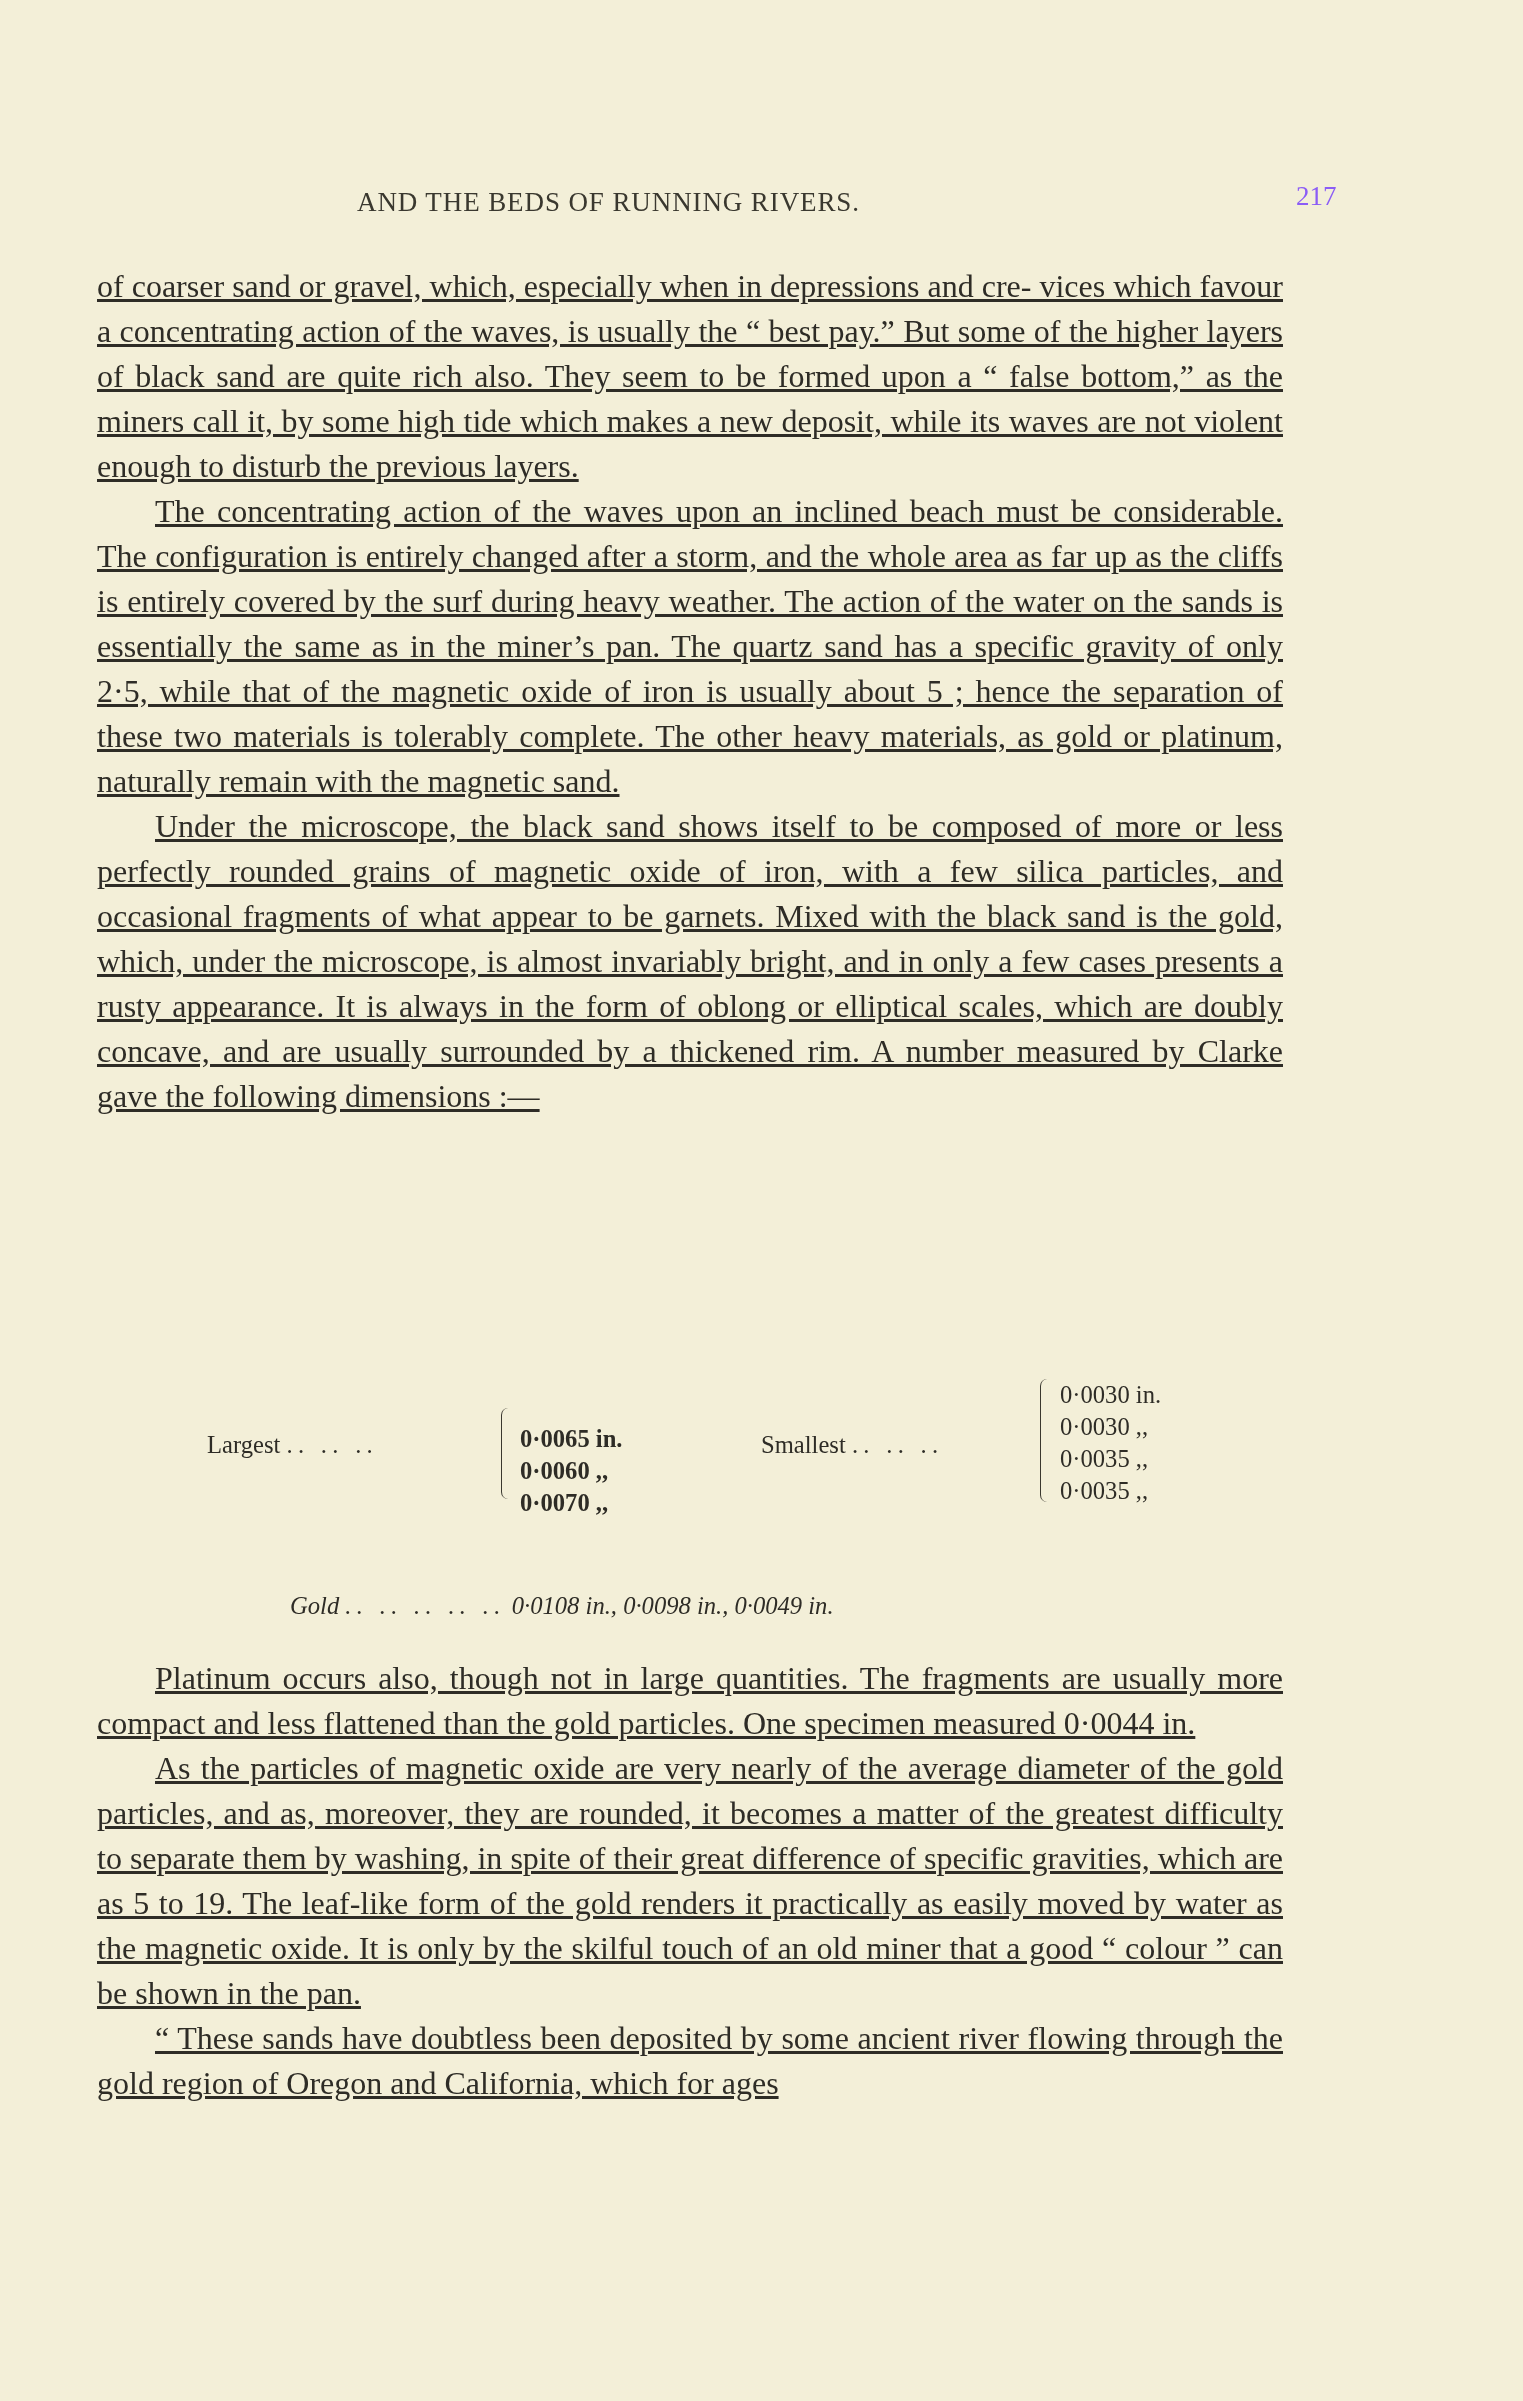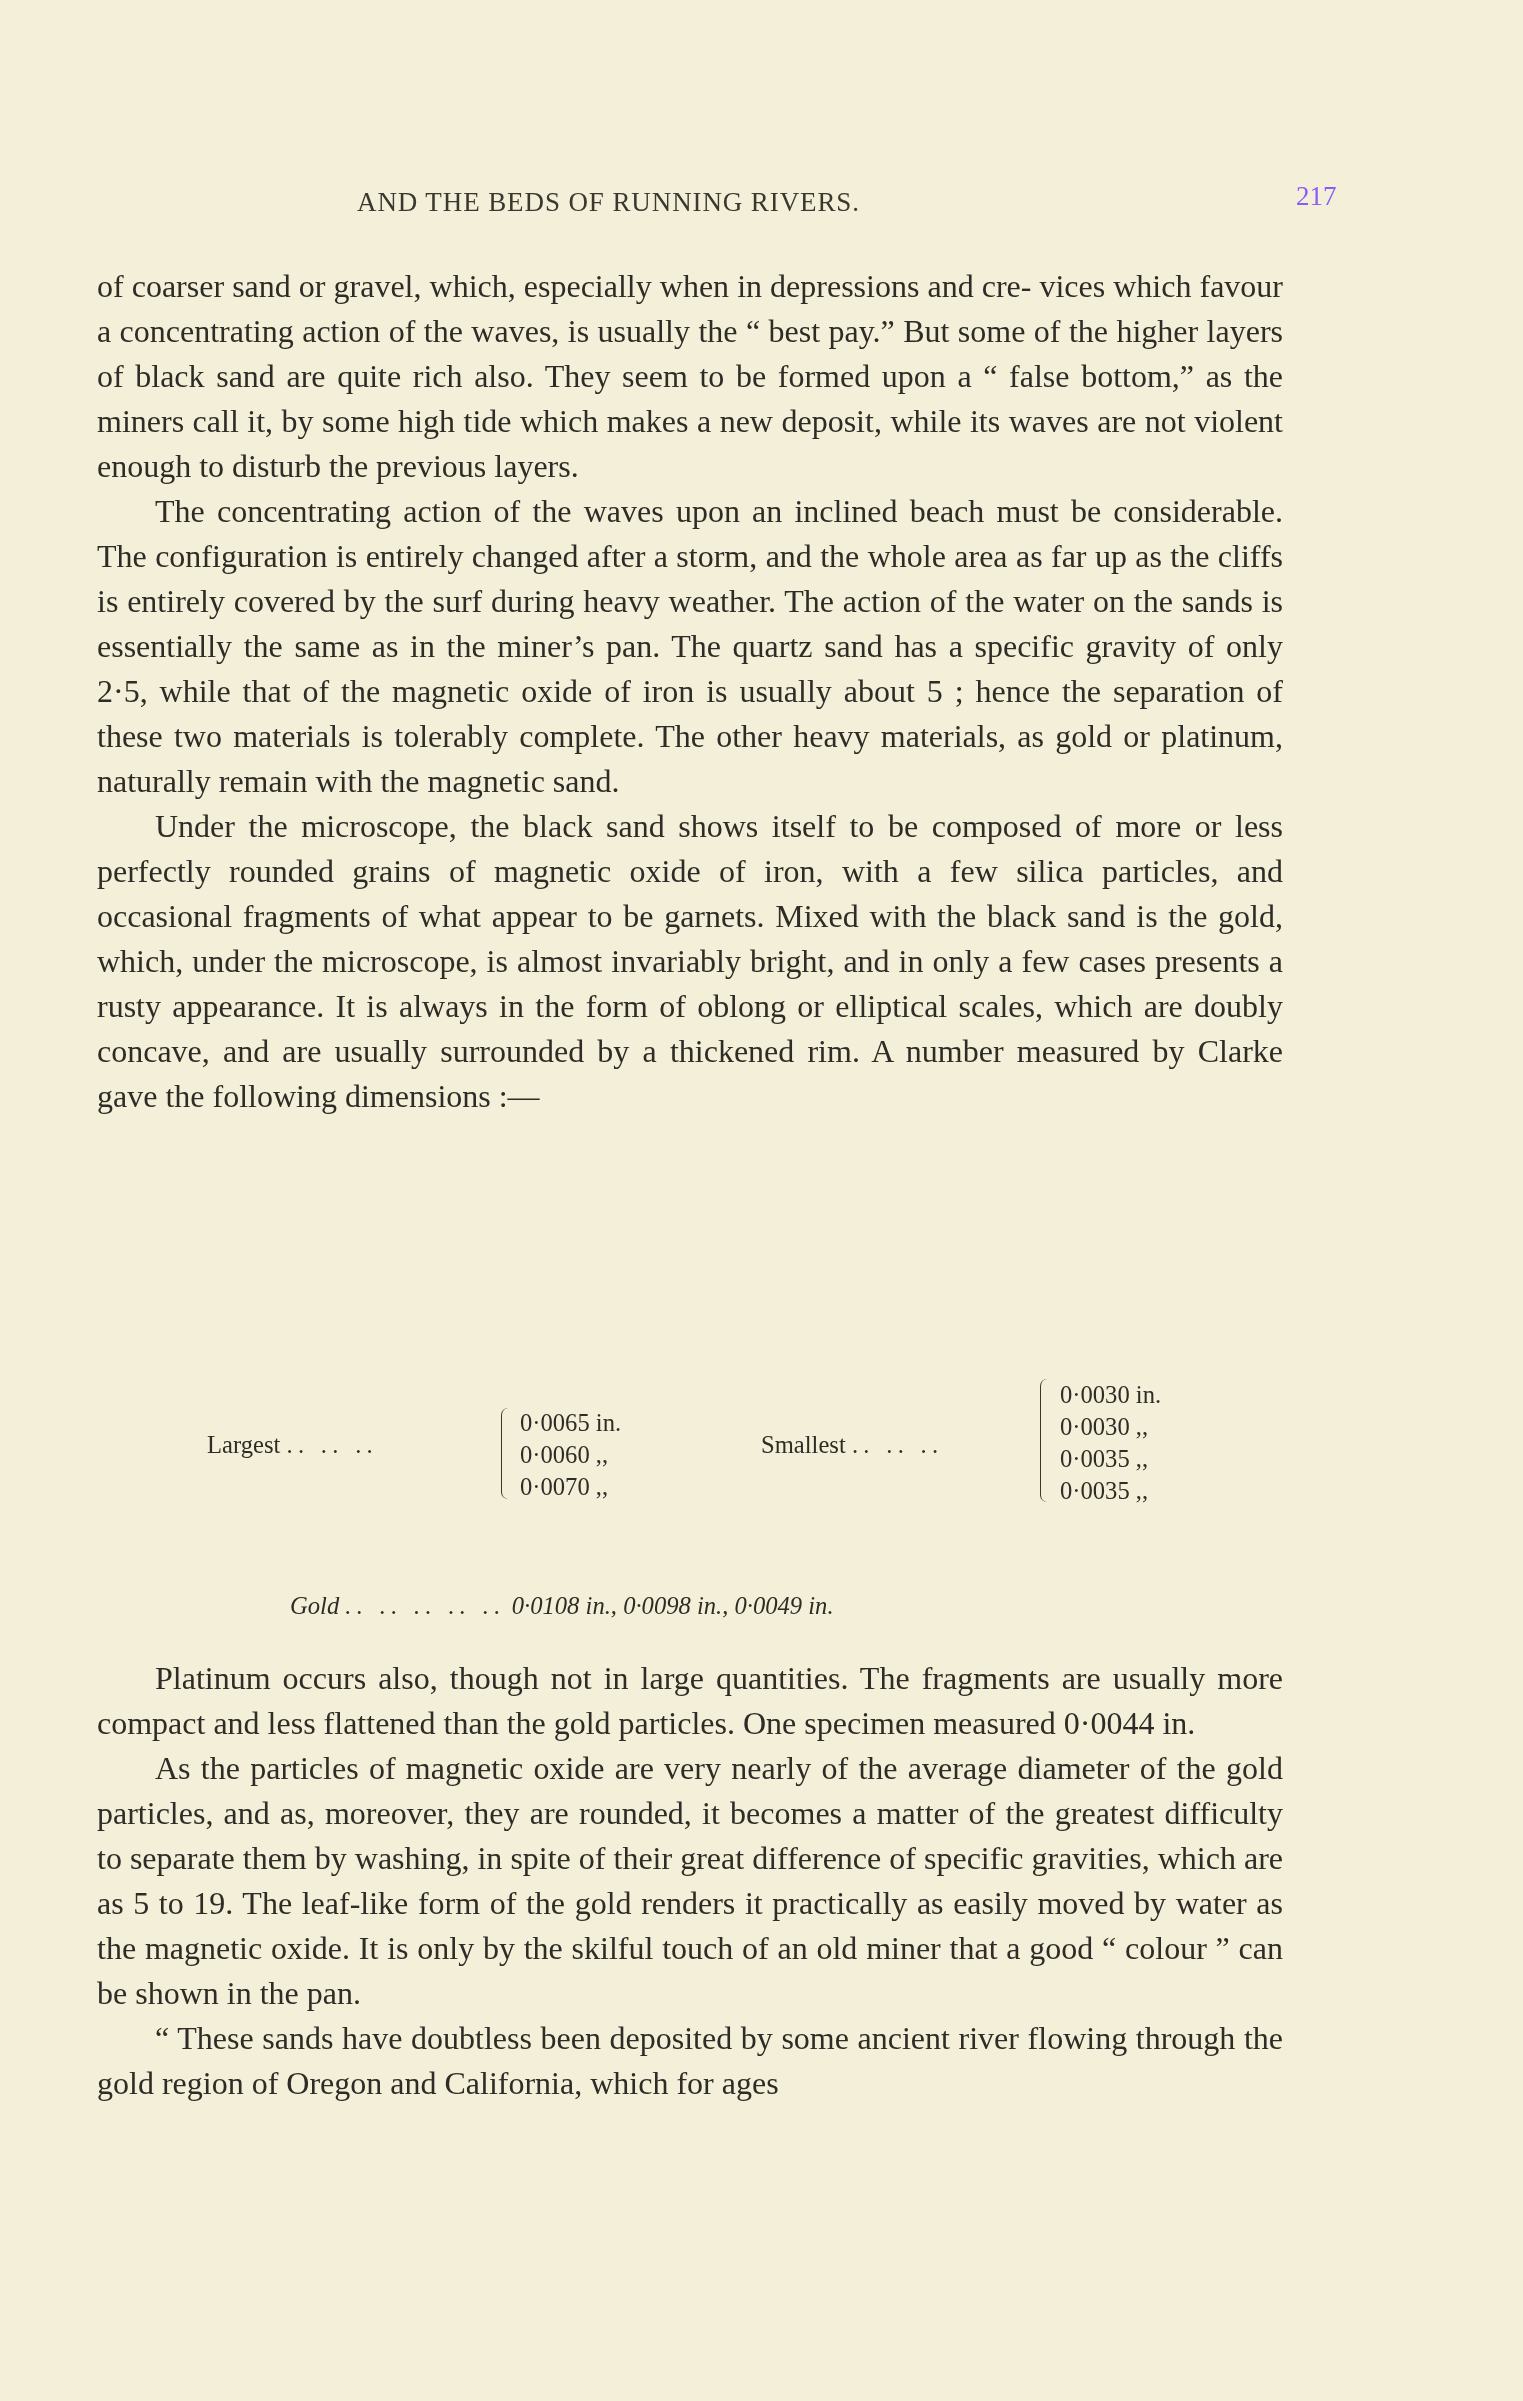--- a/index.html
+++ b/index.html
@@ -18,21 +18,21 @@
     font-size: 27px; letter-spacing: 0.9px; color: #3a382f;
   }
   .page-number {
     position: absolute; left: 1199px; top: 5.3px;
     font-size: 27px; color: #8b5cf6;
   }
   .body-text {
     position: absolute; left: 0; top: 88px; width: 1186px;
     font-size: 32px; line-height: 45px; text-align: justify;
   }
-  .para { margin: 0; text-indent: 0; }
+  .para { margin: 0; text-indent: 0; text-decoration: underline; }
   .para.indent { text-indent: 58px; }
   .measure-block {
     position: absolute; left: 0; top: 1199px; width: 1186px; height: 132px;
     font-size: 24.6px; line-height: 32px;
   }
   .label-largest { position: absolute; left: 110px; top: 54px; }
   .dots { letter-spacing: 5.3px; }
   .brace {
     position: absolute; width: 12.3px; border-left: 1.8px solid #3a382f;
     border-radius: 7px 0 0 7px;
@@ -65,21 +65,21 @@
     <p class="para indent">The concentrating action of the waves upon an inclined beach must be considerable. The configuration is entirely changed after a storm, and the whole area as far up as the cliffs is entirely covered by the surf during heavy weather. The action of the water on the sands is essentially the same as in the miner’s pan. The quartz sand has a specific gravity of only 2·5, while that of the magnetic oxide of iron is usually about 5 ; hence the separation of these two materials is tolerably complete. The other heavy materials, as gold or platinum, naturally remain with the magnetic sand.</p>
     <p class="para indent">Under the microscope, the black sand shows itself to be composed of more or less perfectly rounded grains of magnetic oxide of iron, with a few silica particles, and occasional fragments of what appear to be garnets. Mixed with the black sand is the gold, which, under the microscope, is almost invariably bright, and in only a few cases presents a rusty appearance. It is always in the form of oblong or elliptical scales, which are doubly concave, and are usually surrounded by a thickened rim. A number measured by Clarke gave the following dimensions :—</p>
   </div>
 
   <div class="measure-block">
     <span class="label-largest">
       <span>Largest</span>
       <span class="dots">.. .. ..</span>
     </span>
     <span class="brace" style="left:404px; top:33px; height:91px;"></span>
-    <div class="list" style="left:423px; top:32px;">
+    <div class="list" style="left:423px; top:48px;font-weight:bold;">
       <div>0·0065 in.</div>
       <div>0·0060 ,,</div>
       <div>0·0070 ,,</div>
     </div>
 
     <span class="label-smallest">
       <span>Smallest</span>
       <span class="dots">.. .. ..</span>
     </span>
     <span class="brace" style="left:943px; top:3.5px; height:123px;"></span>

